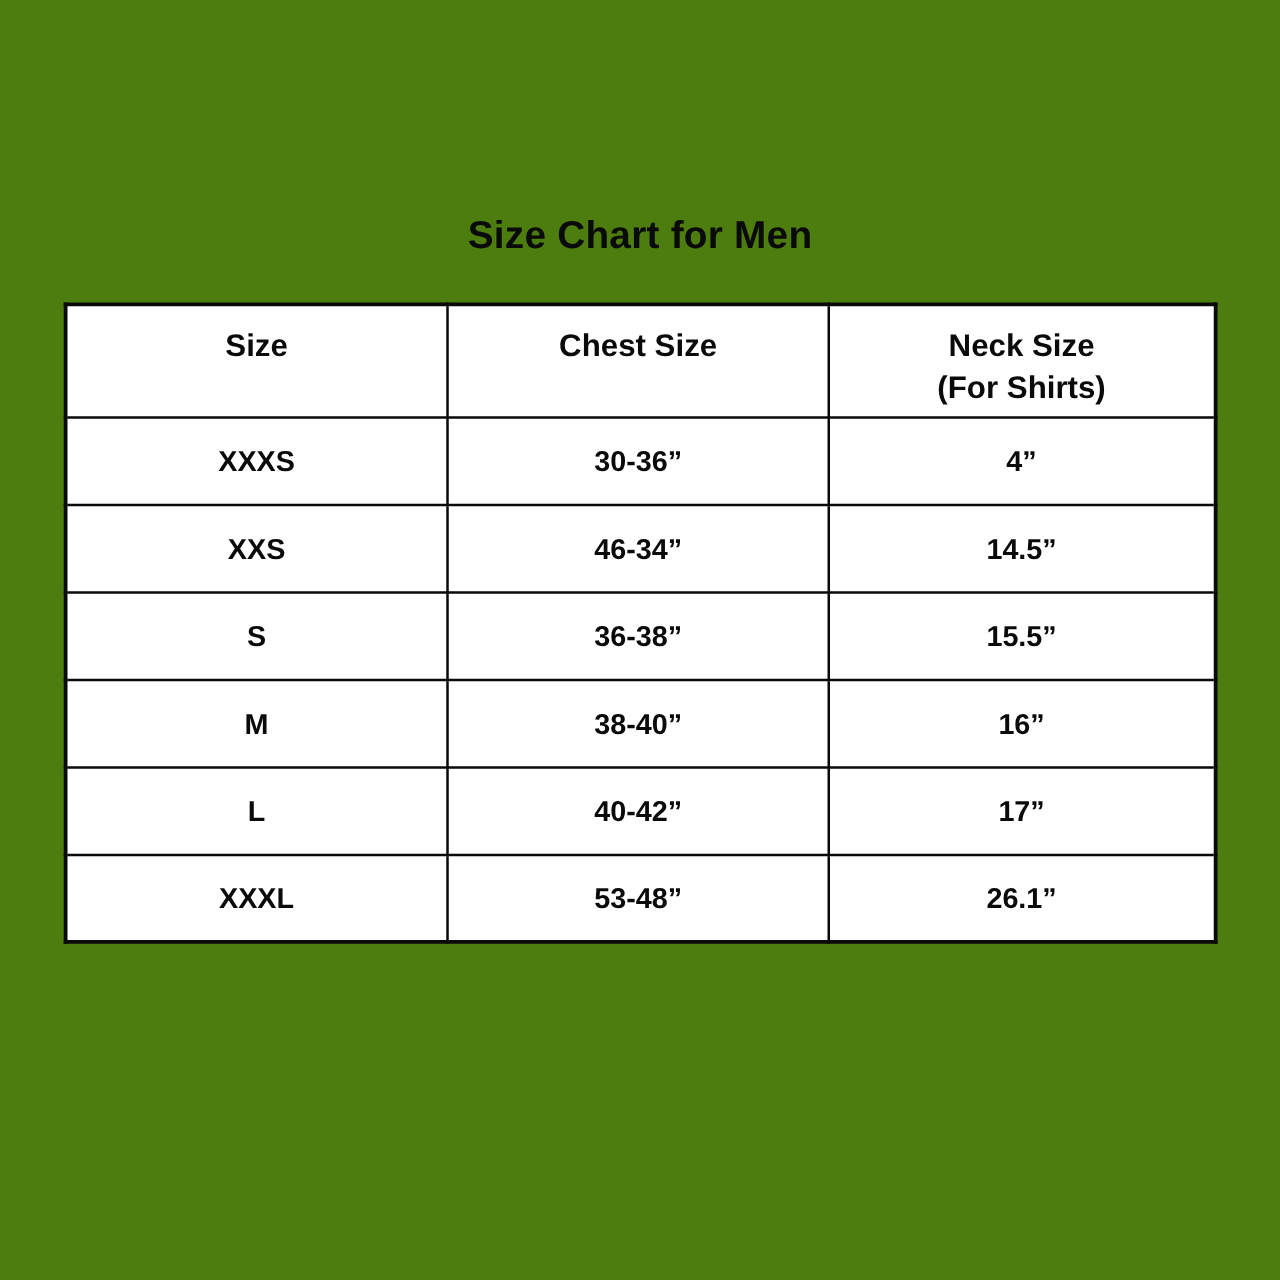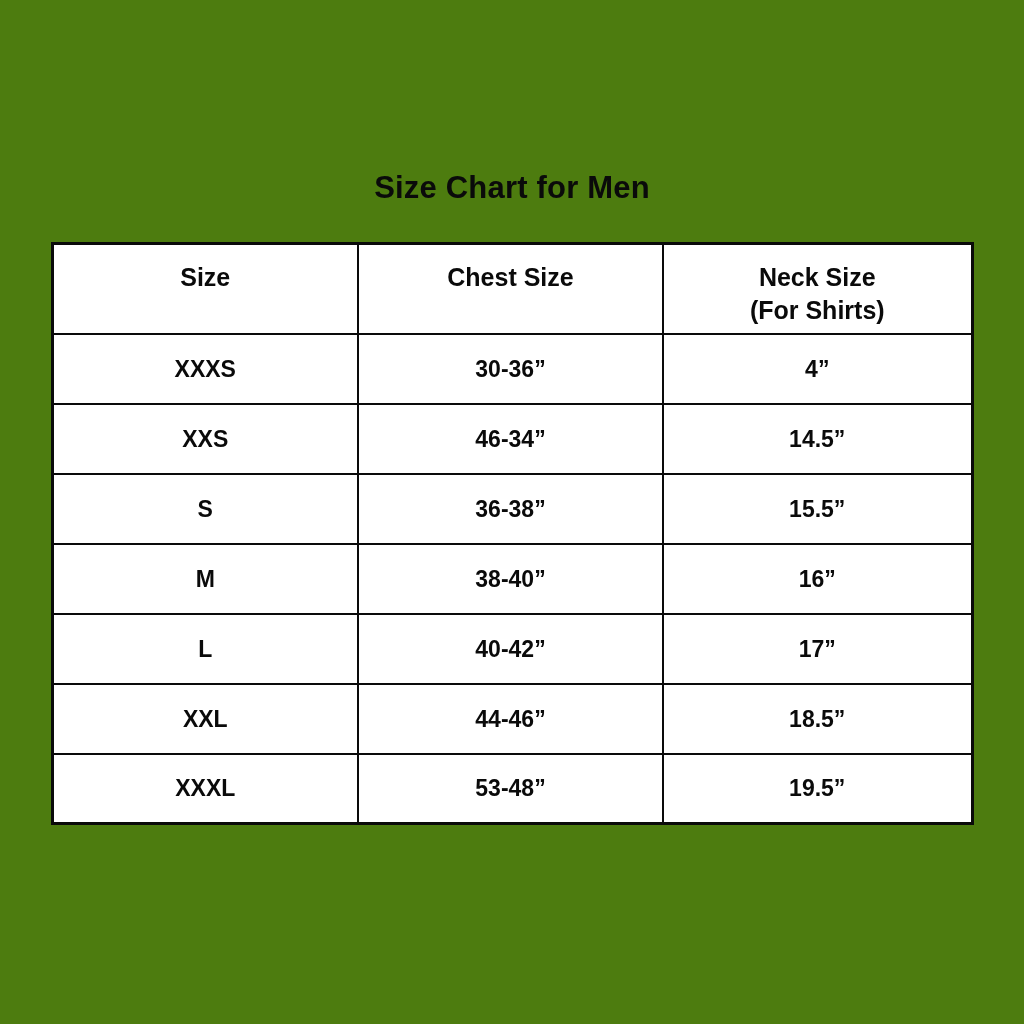--- a/index.html
+++ b/index.html
@@ -104,25 +104,20 @@
         <td>M</td>
         <td>38-40”</td>
         <td>16”</td>
       </tr>
       <tr>
         <td>L</td>
         <td>40-42”</td>
         <td>17”</td>
       </tr>
       <tr>
-        <td>XXL</td>
-        <td>44-46”</td>
-        <td>18.5”</td>
-      </tr>
-      <tr>
         <td>XXXL</td>
         <td>53-48”</td>
-        <td>19.5”</td>
+        <td>26.1”</td>
       </tr>
     </tbody>
   </table>
 
 </div>
 
 </body></html>

